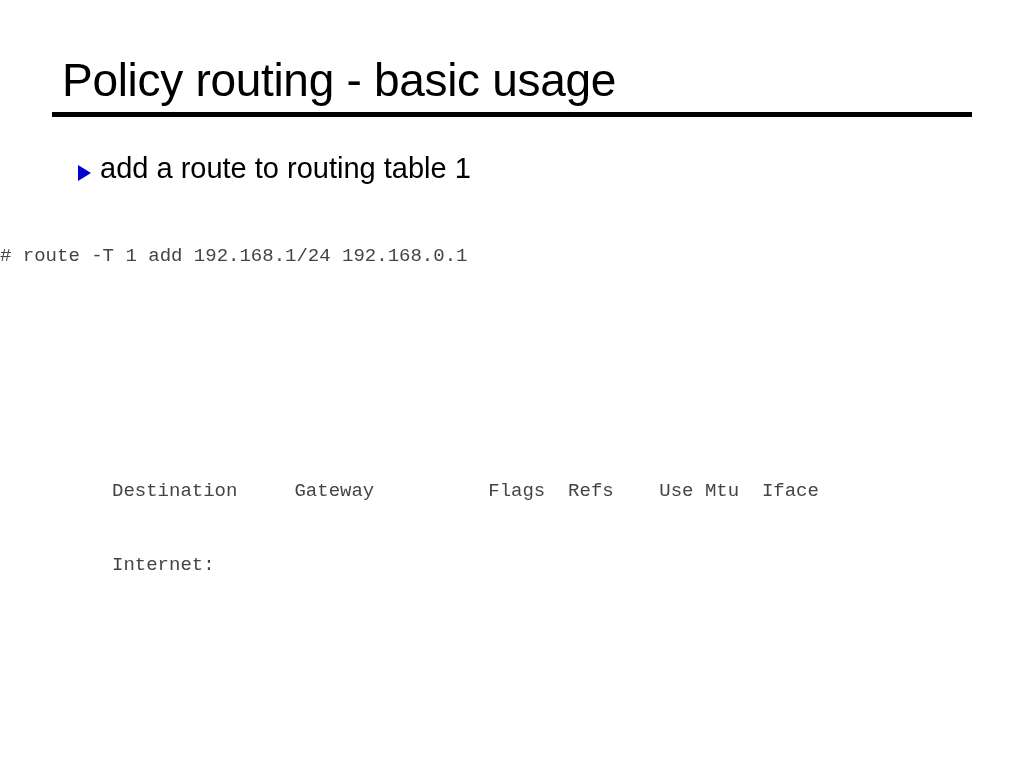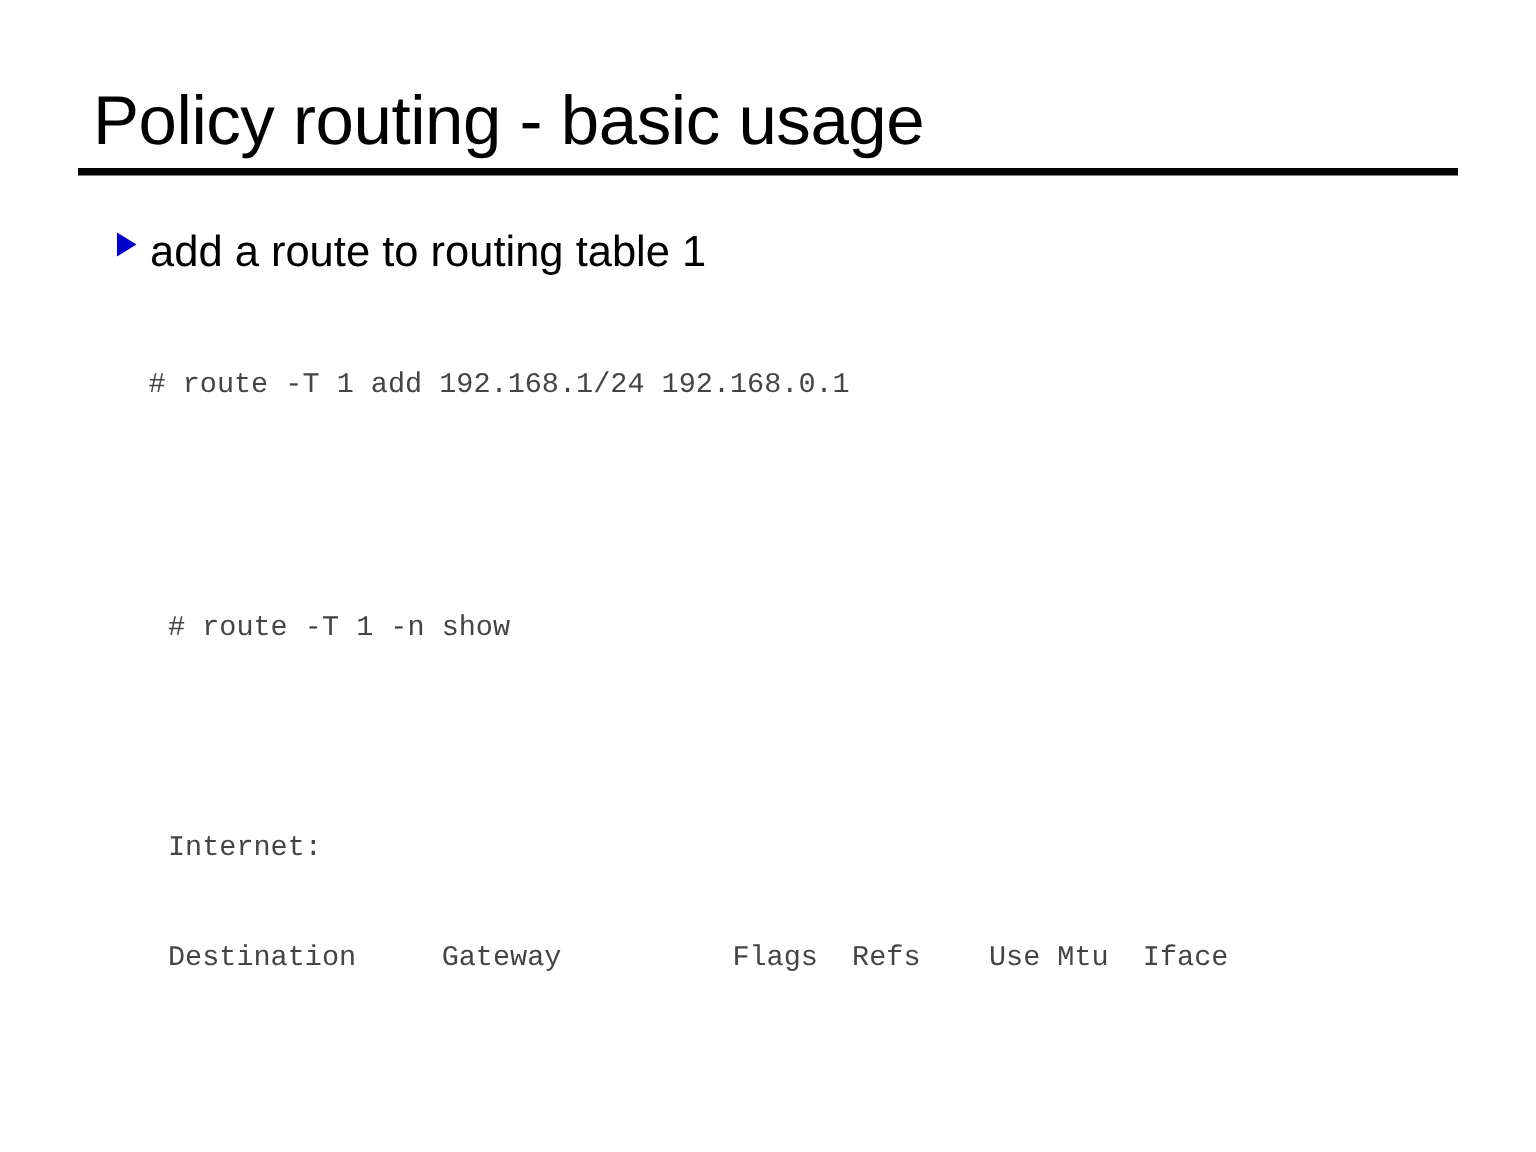--- a/index.html
+++ b/index.html
@@ -53,21 +53,21 @@
     top: 150px;
     width: 1024px;
   }
 
   .bullet-block {
     position: relative;
   }
 
   .bullet-row {
     display: flex;
-    align-items: center;
+    align-items: flex-end;
     padding-left: 78px;
   }
 
   .bullet-marker {
     flex: 0 0 auto;
     width: 0;
     height: 0;
     border-top: 8px solid transparent;
     border-bottom: 8px solid transparent;
     border-left: 13px solid #0000cc;
@@ -87,21 +87,21 @@
   
   .code-block {
     font-family: "Liberation Mono", "DejaVu Sans Mono", monospace;
     font-size: 19px;
     line-height: 24.5px;
     color: #444444;
     white-space: pre;
     margin: 0;
   }
 
-  .code-indent-a { padding-left: 99px; }
+  .code-indent-a { }
   .code-indent-b { padding-left: 112px; }
 
   .code-line {
     white-space: pre;
     margin: 0;
     display: block;
   }
 
   .spacer-line {
     display: block;
@@ -132,22 +132,21 @@
       <div class="code-block code-indent-a">
         <span class="code-line"># route -T 1 add 192.168.1/24 192.168.0.1</span>
       </div>
     </div>
 
     <div class="gap-md"></div>
 
     <div class="bullet-block">
       <div class="gap-sm"></div>
       <div class="code-block code-indent-b">
-        <span class="code-line"># route -T 1 -n show</span>
         <span class="spacer-line"></span>
+        <span class="code-line">Destination     Gateway          Flags  Refs    Use Mtu  Iface</span>
         <span class="code-line">Internet:</span>
-        <span class="code-line">Destination     Gateway          Flags  Refs    Use Mtu  Iface</span>
         
       </div>
     </div>
 
   </div>
 </div>
 
 </body></html>

